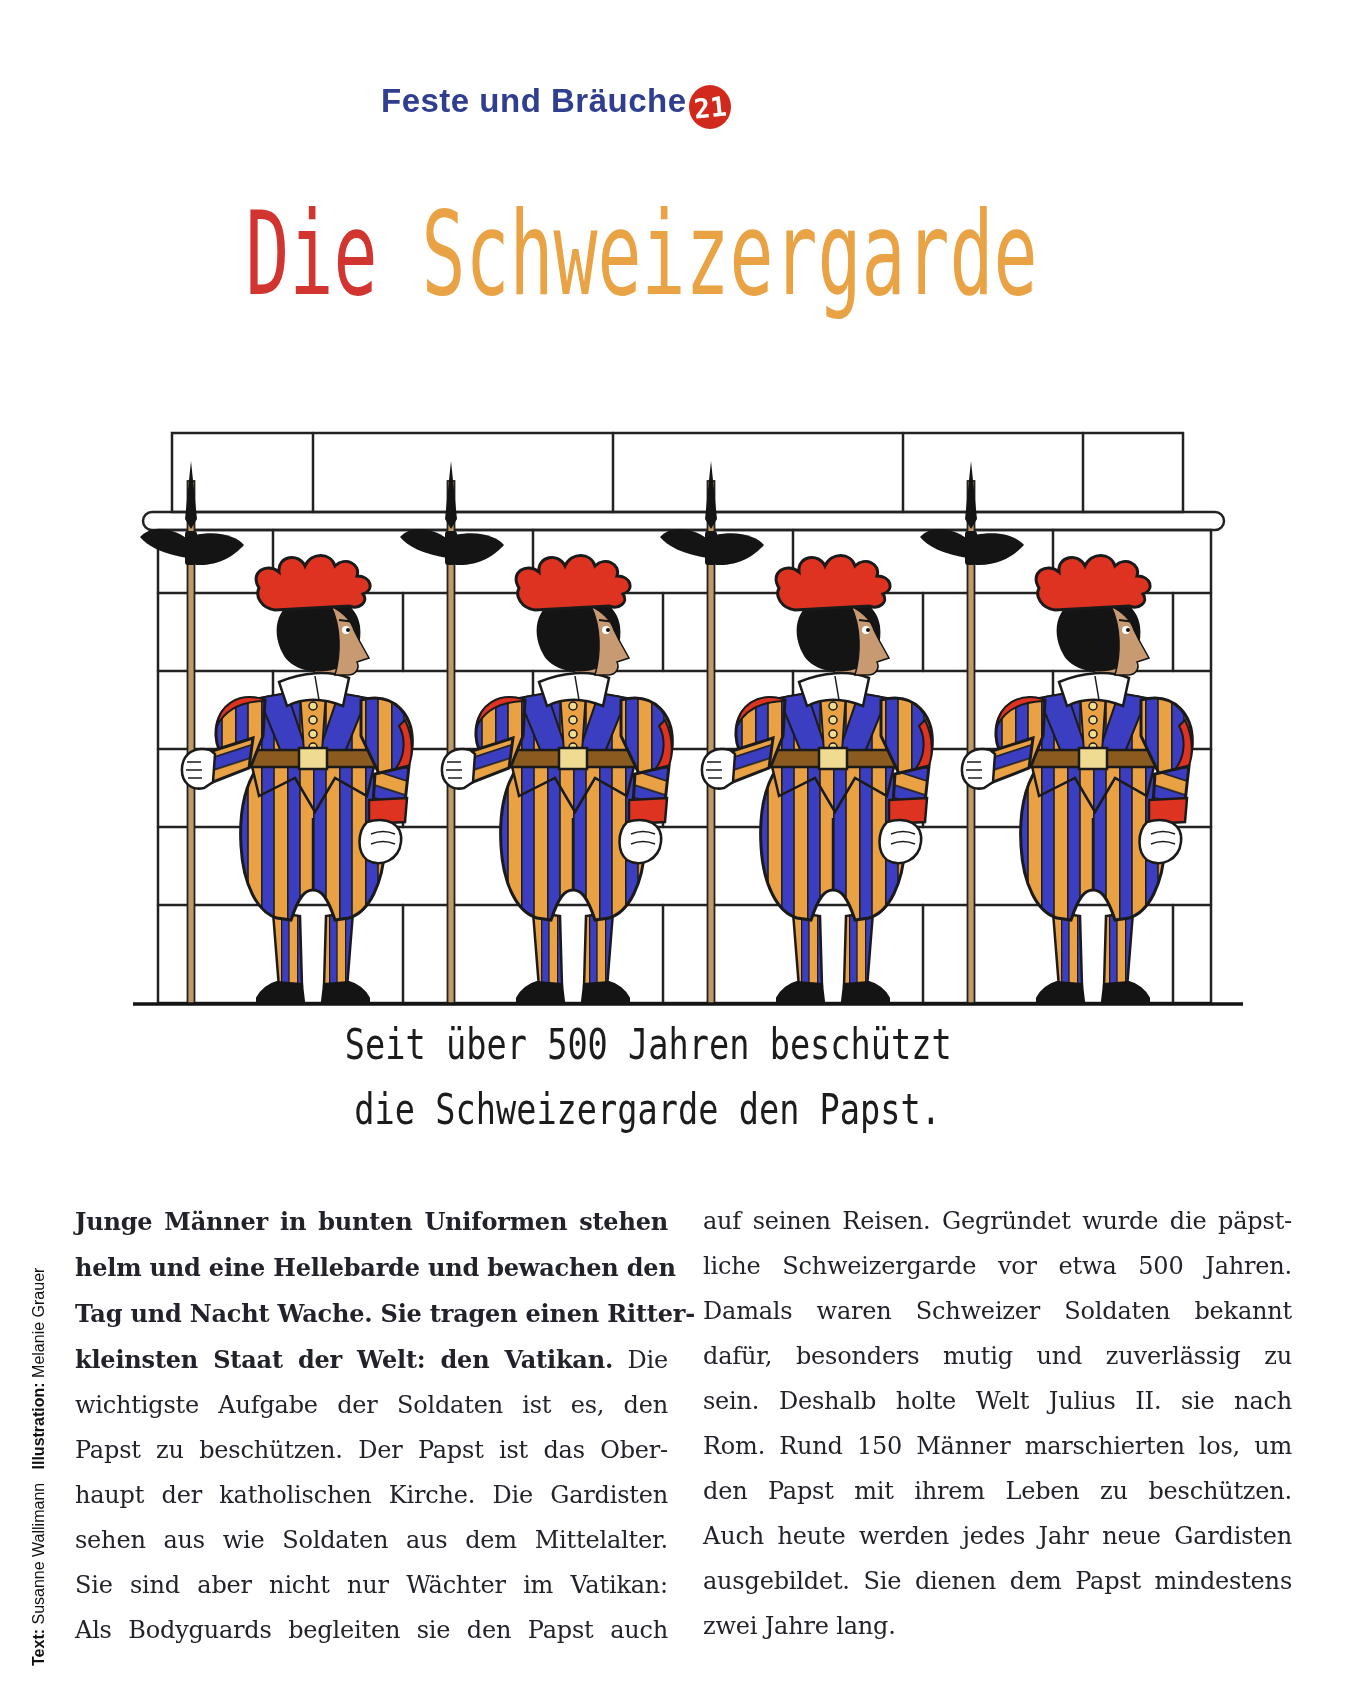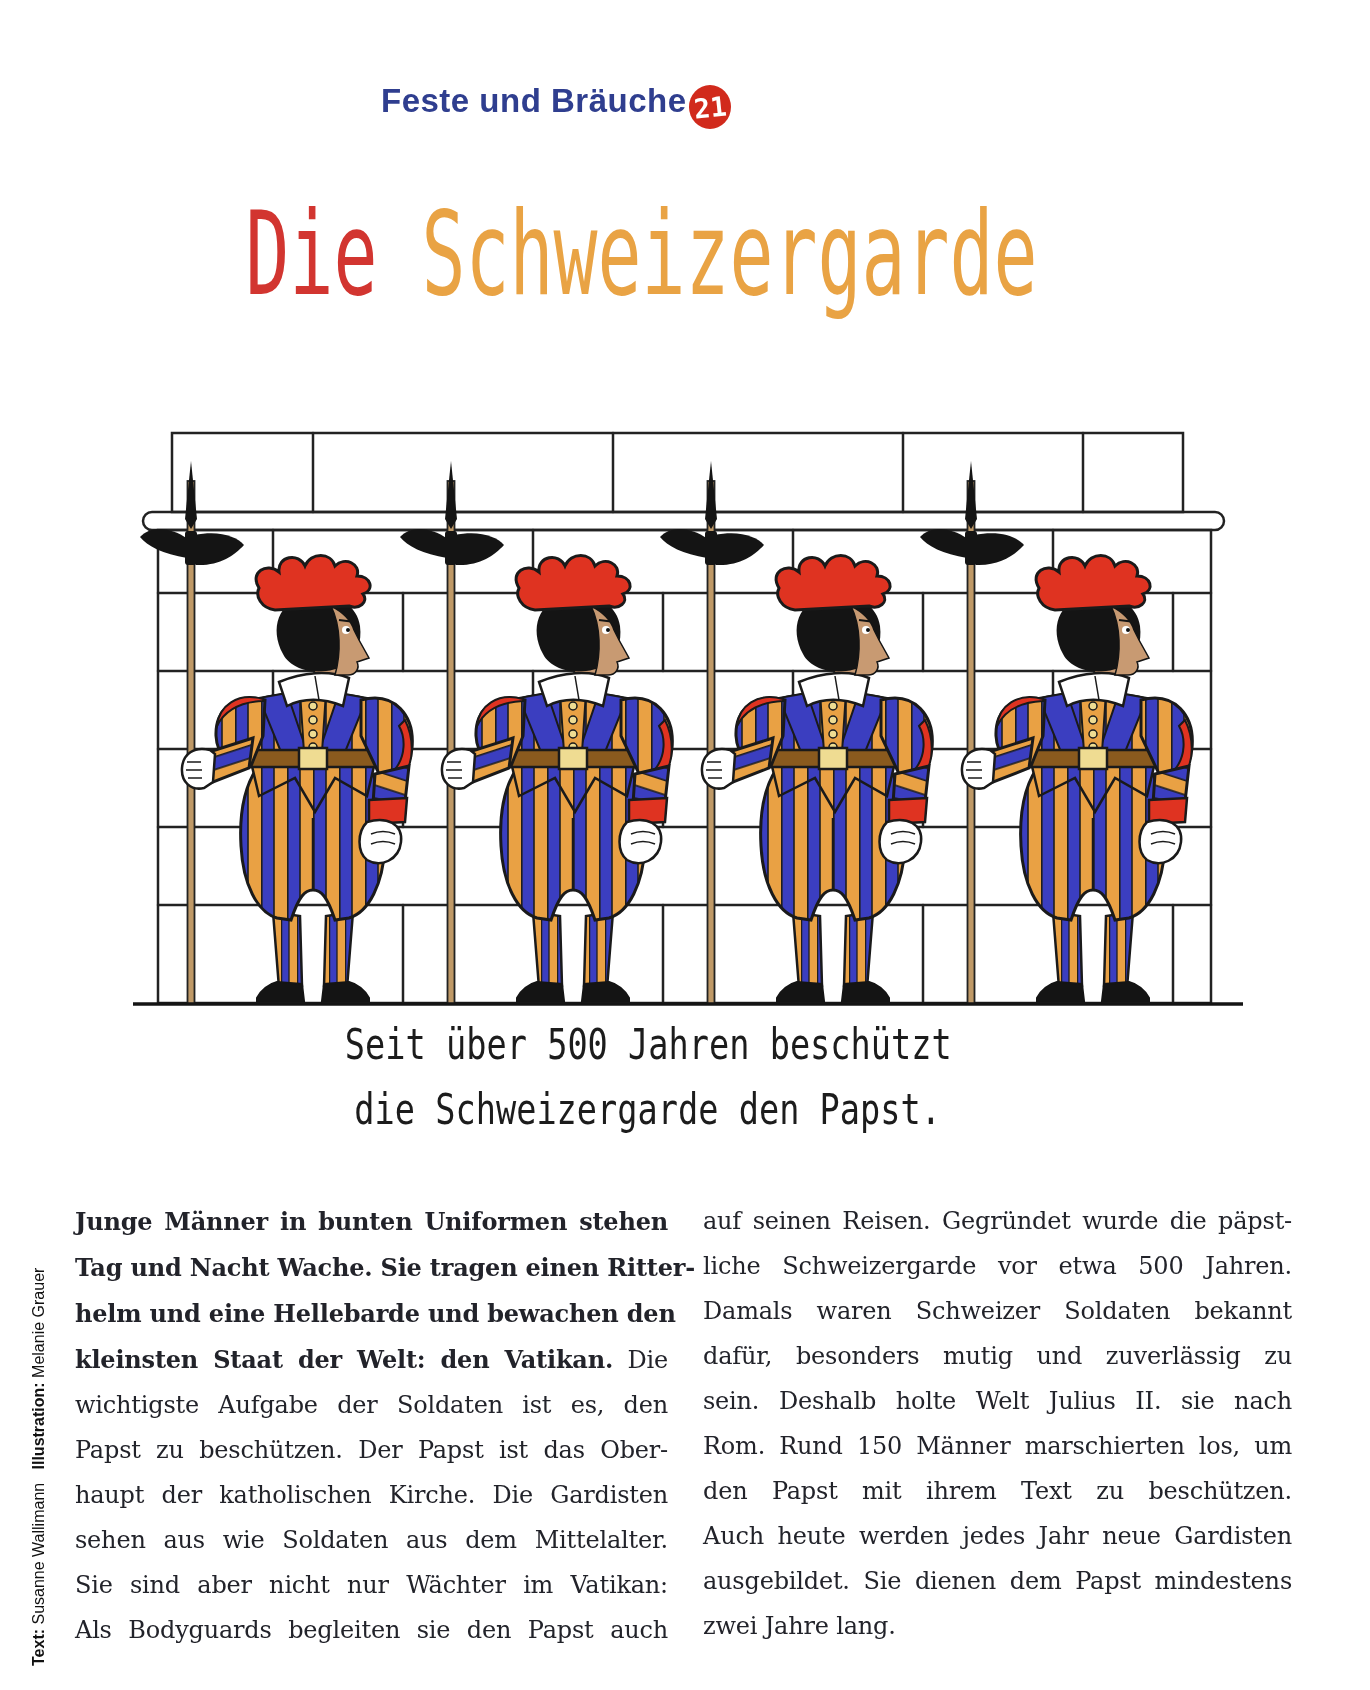--- a/index.html
+++ b/index.html
@@ -175,38 +175,38 @@
     <line x1="0" y1="581" x2="1110" y2="581" stroke="#141414" stroke-width="3.5"></line>
   </svg>
 
   <div class="caption">
     <div><span class="squeeze">Seit über 500 Jahren beschützt</span></div>
     <div><span class="squeeze">die Schweizergarde den Papst.</span></div>
   </div>
 
   <div class="col col-left">
       <div class="tline"><b>Junge Männer in bunten Uniformen stehen</b></div>
+      <div class="tline"><b>helm und eine Hellebarde und bewachen den</b></div>
       <div class="tline"><b>Tag und Nacht Wache. Sie tragen einen Ritter-</b></div>
-      <div class="tline"><b>helm und eine Hellebarde und bewachen den</b></div>
       <div class="tline"><b>kleinsten Staat der Welt: den Vatikan.</b><span> Die</span></div>
       <div class="tline"><span>wichtigste Aufgabe der Soldaten ist es, den</span></div>
       <div class="tline"><span>Papst zu beschützen. Der Papst ist das Ober-</span></div>
       <div class="tline"><span>haupt der katholischen Kirche. Die Gardisten</span></div>
       <div class="tline"><span>sehen aus wie Soldaten aus dem Mittelalter.</span></div>
       <div class="tline"><span>Sie sind aber nicht nur Wächter im Vatikan:</span></div>
       <div class="tline"><span>Als Bodyguards begleiten sie den Papst auch</span></div>
     </div>
   <div class="col col-right">
       <div class="tline"><span>auf seinen Reisen. Gegründet wurde die päpst-</span></div>
       <div class="tline"><span>liche Schweizergarde vor etwa 500 Jahren.</span></div>
       <div class="tline"><span>Damals waren Schweizer Soldaten bekannt</span></div>
       <div class="tline"><span>dafür, besonders mutig und zuverlässig zu</span></div>
       <div class="tline"><span>sein. Deshalb holte Welt Julius II. sie nach</span></div>
       <div class="tline"><span>Rom. Rund 150 Männer marschierten los, um</span></div>
-      <div class="tline"><span>den Papst mit ihrem Text zu beschützen.</span></div>
+      <div class="tline"><span>den Papst mit ihrem Leben zu beschützen.</span></div>
       <div class="tline"><span>Auch heute werden jedes Jahr neue Gardisten</span></div>
       <div class="tline"><span>ausgebildet. Sie dienen dem Papst mindestens</span></div>
       <div class="tline ragged"><span>zwei Jahre lang.</span></div>
     </div>
 
   <div class="credits"><b>Text: </b><span>Susanne Wallimann</span><span>   </span><b>Illustration: </b><span>Melanie Grauer</span></div>
 
 </div>
 
 </body></html>

